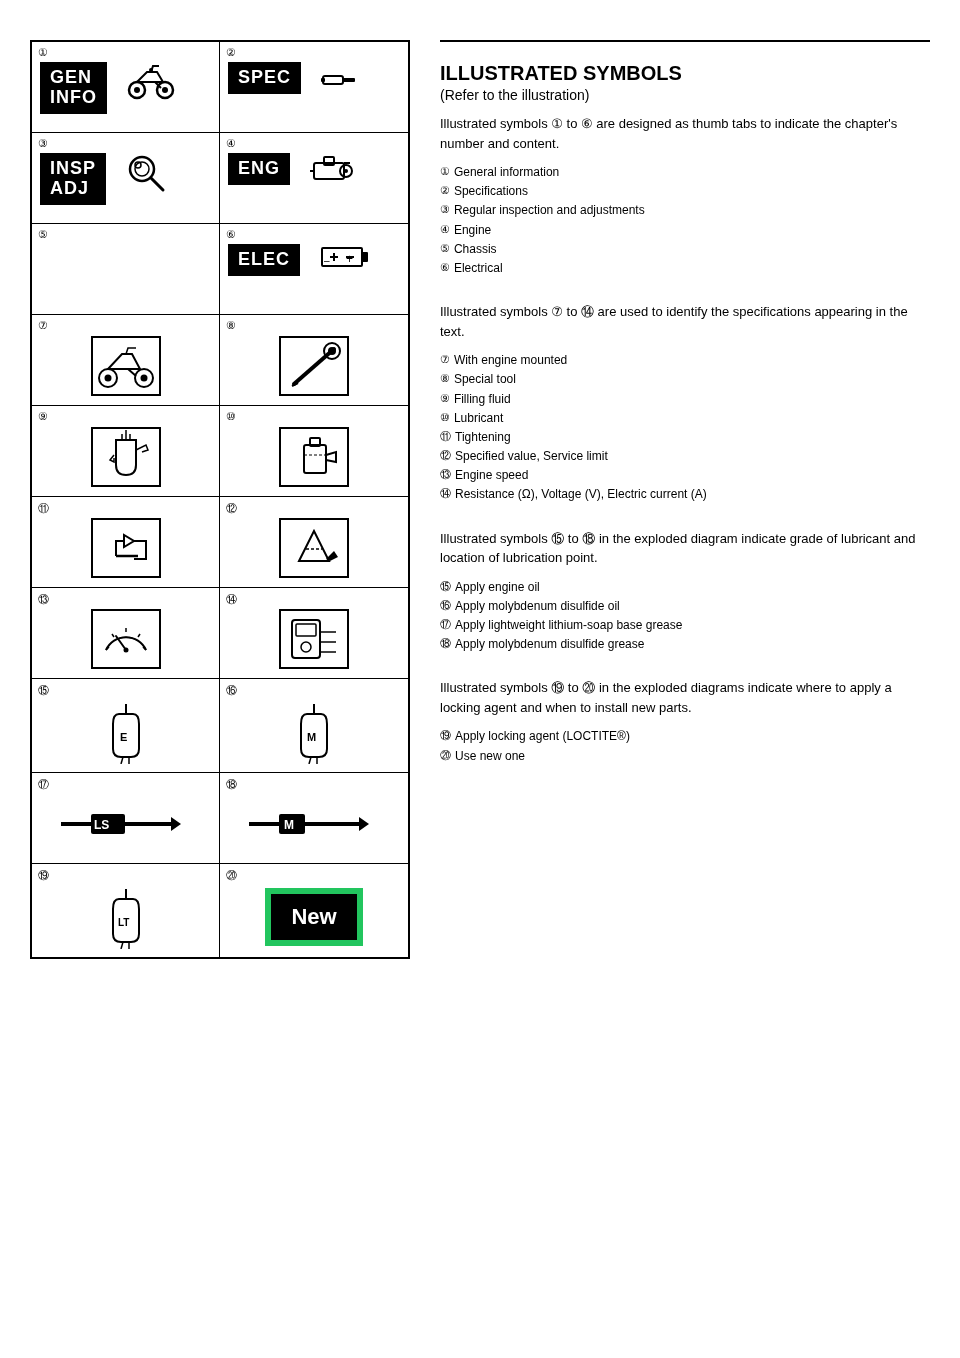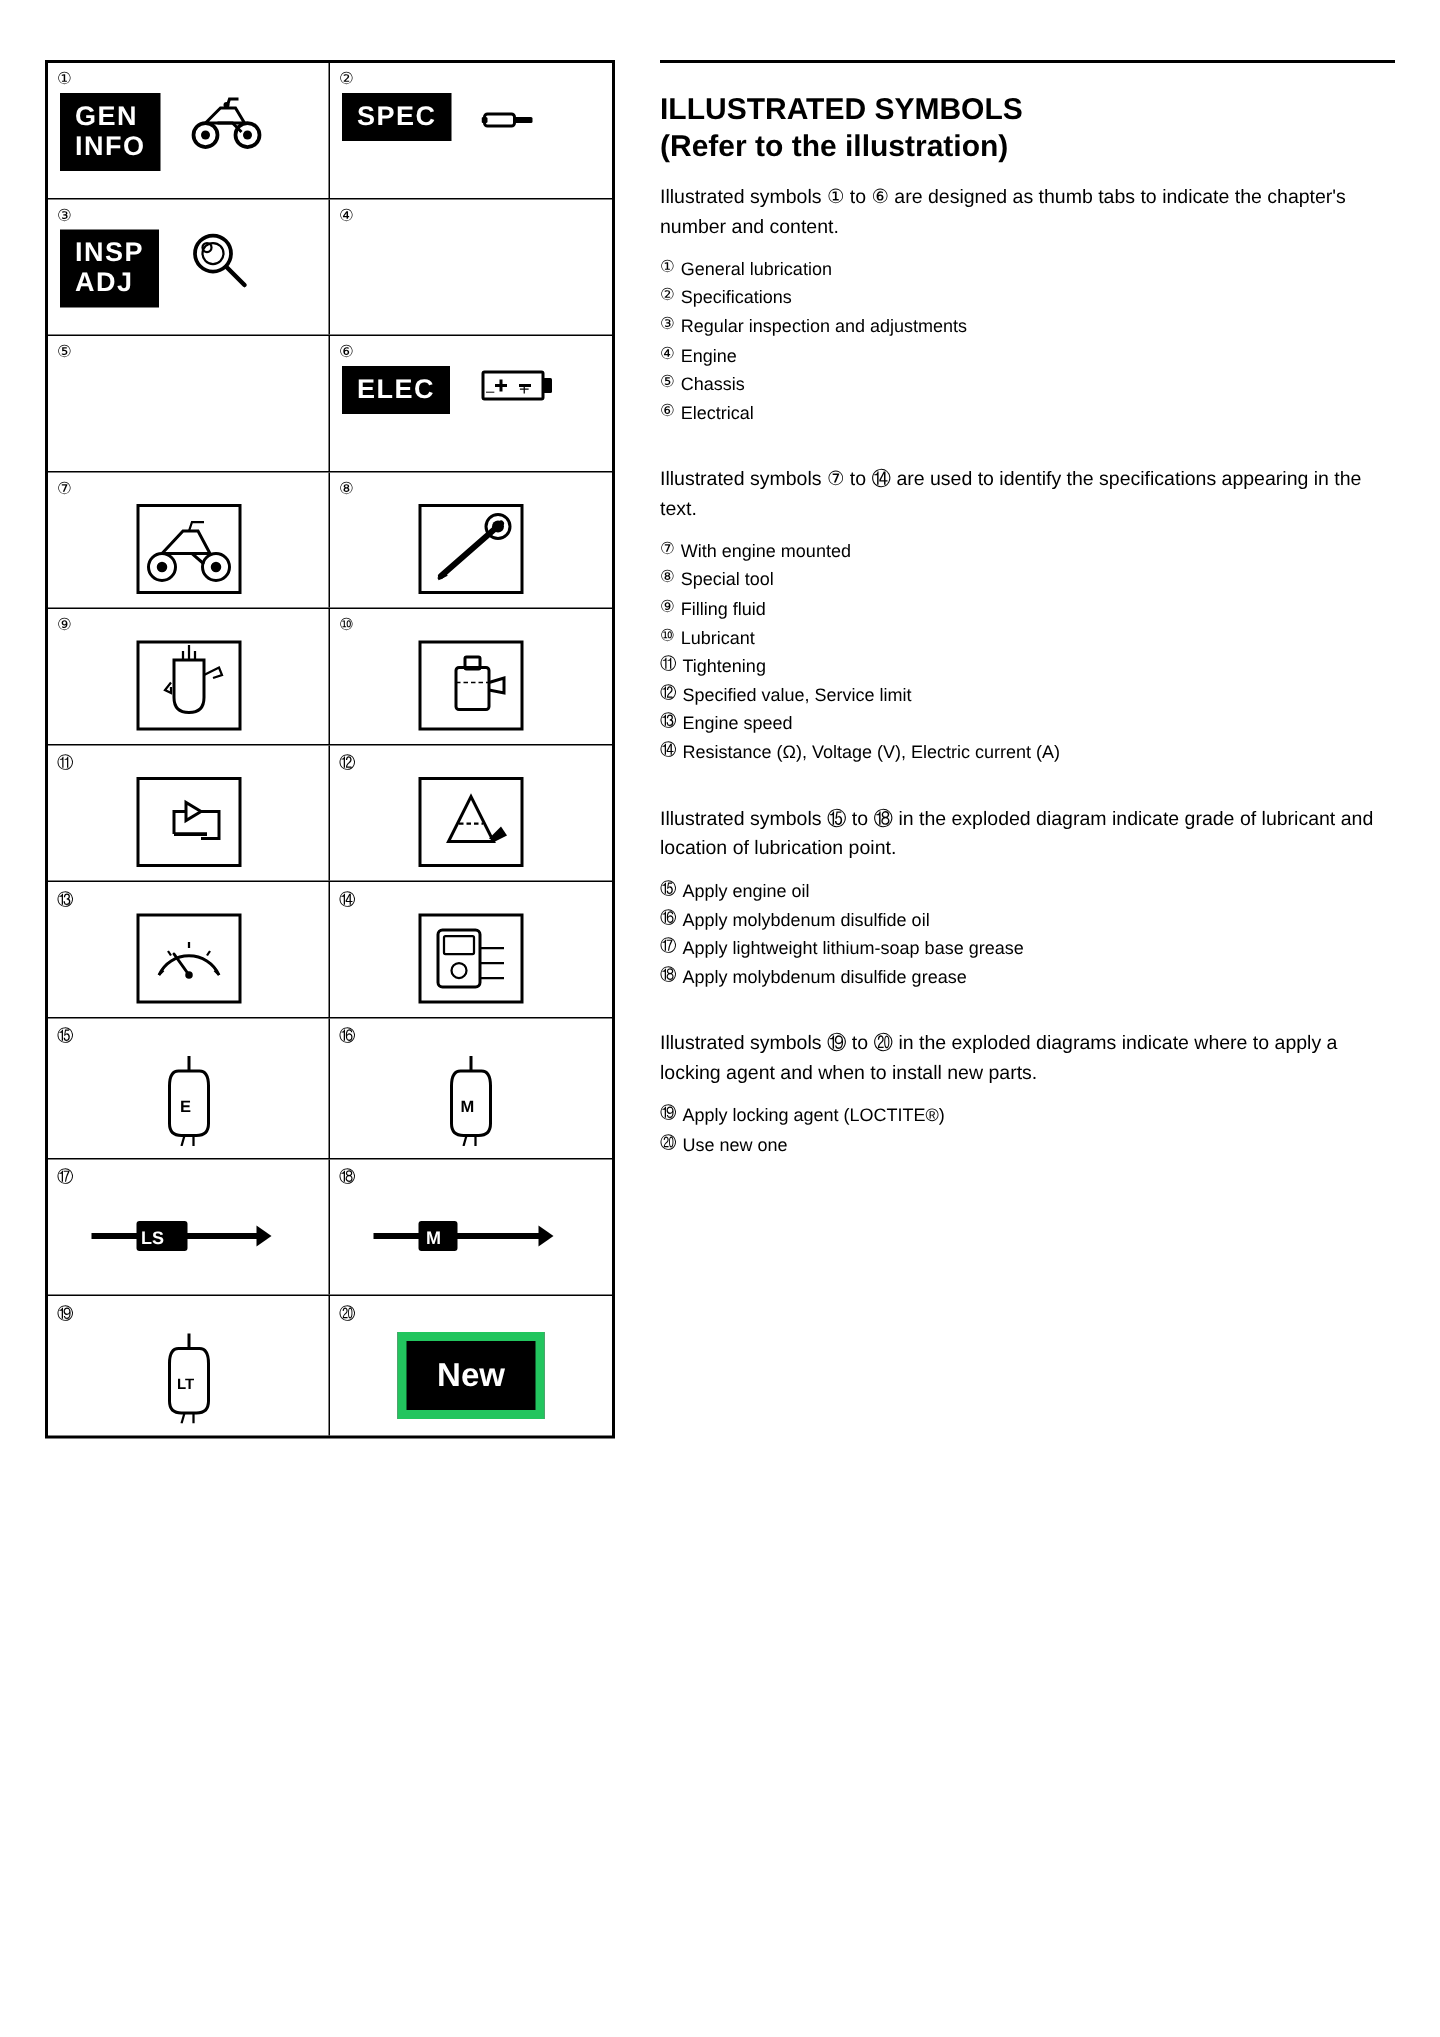--- a/index.html
+++ b/index.html
@@ -106,22 +106,22 @@
     .right-panel {
       flex: 1;
       padding-left: 10px;
     }
     .section-title {
       font-size: 20px;
       font-weight: bold;
       margin-bottom: 2px;
     }
     .section-subtitle {
-      font-size: 20px;
-      font-weight: bold;
+      font-size: 14px;
+      font-weight: normal;
       margin-bottom: 8px;
     }
     .body-text {
       font-size: 13px;
       line-height: 1.5;
       margin-bottom: 10px;
       margin-top: 11px;
     }
     .list-item {
       font-size: 12px;
@@ -201,20 +201,33 @@
               <circle cx="16" cy="16" r="12" fill="none" stroke="#000" stroke-width="2.5"></circle>
               <circle cx="16" cy="16" r="7" fill="none" stroke="#000" stroke-width="1.5"></circle>
               <line x1="25" y1="25" x2="37" y2="37" stroke="#000" stroke-width="3" stroke-linecap="round"></line>
               <circle cx="12" cy="12" r="3" fill="none" stroke="#000" stroke-width="1.5"></circle>
             </svg>
           </div>
         </div>
       </div>
       <div class="symbol-cell">
         <span class="cell-number">④</span>
+        <div class="cell-content tab-cell">
+          <div class="tab-label">ENG</div>
+          <div class="tab-icon">
+            <svg width="44" height="36" viewBox="0 0 44 36">
+              <rect x="4" y="10" width="30" height="16" rx="2" fill="none" stroke="#000" stroke-width="2"></rect>
+              <rect x="14" y="4" width="10" height="8" rx="1" fill="none" stroke="#000" stroke-width="2"></rect>
+              <circle cx="36" cy="18" r="6" fill="none" stroke="#000" stroke-width="2"></circle>
+              <line x1="34" y1="10" x2="40" y2="10" stroke="#000" stroke-width="2"></line>
+              <circle cx="36" cy="18" r="2" fill="#000"></circle>
+              <line x1="4" y1="18" x2="0" y2="18" stroke="#000" stroke-width="2"></line>
+            </svg>
+          </div>
+        </div>
       </div>
     </div>
 
     <div class="symbol-row">
       <div class="symbol-cell">
         <span class="cell-number">⑤</span>
       </div>
       <div class="symbol-cell">
         <span class="cell-number">⑥</span>
         <div class="cell-content tab-cell">
@@ -453,21 +466,21 @@
   <div class="right-panel">
     <div class="top-line"></div>
 
     <div class="list-section">
       <div class="section-title">ILLUSTRATED SYMBOLS</div>
       <div class="section-subtitle">(Refer to the illustration)</div>
       <div class="body-text">Illustrated symbols ① to ⑥ are designed as thumb tabs to indicate the chapter's number and content.</div>
       <div>
         <div class="list-item">
             <span class="circled">①</span>
-            <span>General lubrication</span>
+            <span>General information</span>
           </div>
         <div class="list-item">
             <span class="circled">②</span>
             <span>Specifications</span>
           </div>
         <div class="list-item">
             <span class="circled">③</span>
             <span>Regular inspection and adjustments</span>
           </div>
         <div class="list-item">

